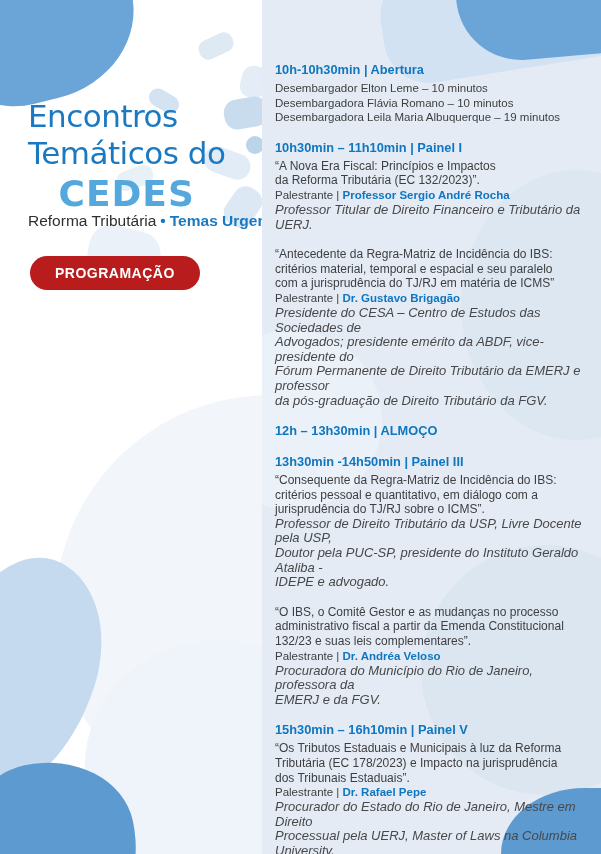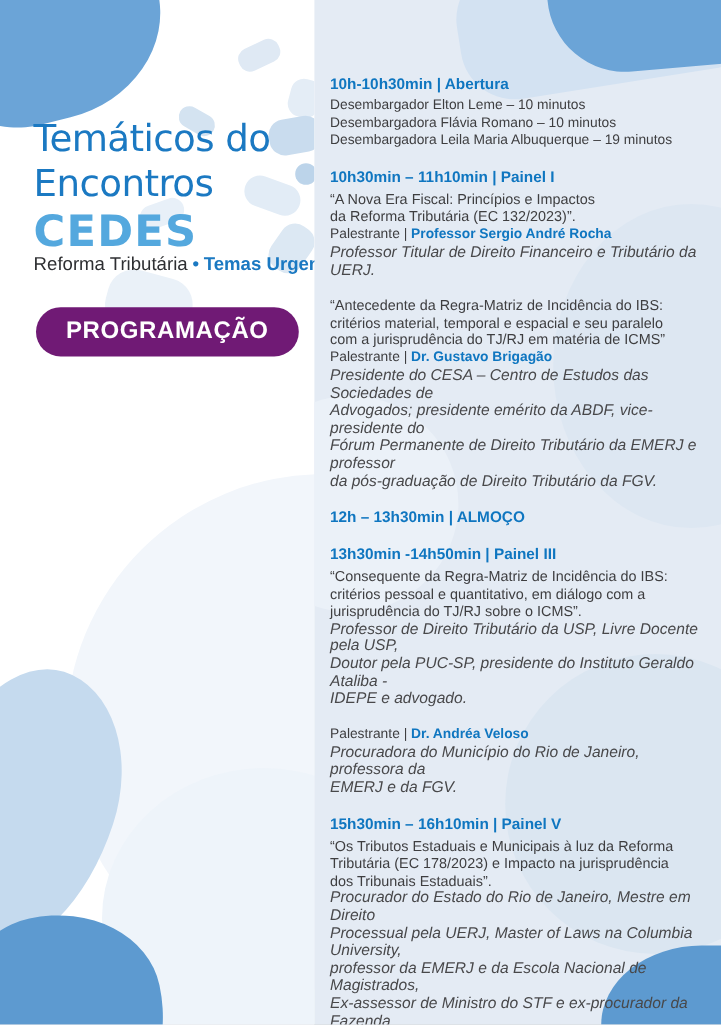--- a/index.html
+++ b/index.html
@@ -23,26 +23,26 @@
   .m4{left:224px;top:98px;width:44px;height:30px;background:#c9dcee;border-radius:13px;transform:rotate(-10deg);}
   .m5{left:246px;top:136px;width:18px;height:18px;background:#bcd4ea;border-radius:50%;}
   .m6{left:203px;top:150px;width:48px;height:26px;background:#e2ecf6;border-radius:13px;transform:rotate(20deg);}
   .m7{left:116px;top:168px;width:38px;height:20px;background:#e8f0f8;border-radius:10px;transform:rotate(-20deg);}
   .m8{left:228px;top:186px;width:30px;height:42px;background:#dce8f3;border-radius:13px;transform:rotate(35deg);}
   .m9{left:88px;top:228px;width:72px;height:52px;background:#eaf1f8;border-radius:22px;transform:rotate(15deg);}
 
   .title-wrap{position:absolute;left:28px;top:98px;z-index:5;}
   .t1{font-family:"DejaVu Sans",sans-serif;font-size:31px;line-height:37px;color:#1b79c2;letter-spacing:-0.5px;}
   .t2{font-family:"DejaVu Sans",sans-serif;font-size:36px;line-height:40px;font-weight:bold;
-      color:#54a8de;letter-spacing:1px;margin-top:2px;}
+      color:#54a8de;letter-spacing:1px;margin-top:2px;text-align:center;}
   .subtitle{position:absolute;left:28px;top:212px;z-index:5;font-size:15.5px;color:#2e2f32;white-space:nowrap;}
   .subtitle .dot{color:#1b79c2;font-weight:bold;margin:0 4px;}
   .subtitle .accent{color:#1b79c2;font-weight:bold;}
-  .pill{position:absolute;left:30px;top:256px;z-index:5;background:#701a75;color:#ffffff;
-        border-radius:23px;padding:9px 25px;font-size:20px;font-weight:bold;letter-spacing:0.5px;}
+  .pill{position:absolute;left:30px;top:256px;z-index:5;background:#b91c1c;color:#ffffff;
+        border-radius:23px;padding:9px 25px;font-size:14px;font-weight:bold;letter-spacing:0.5px;}
 
   
   .right-col{position:absolute;left:262px;top:0;width:339px;height:854px;background:#e4ebf4;overflow:hidden;}
   .r-light-top{right:-35px;top:-42px;width:255px;height:112px;background:#d3e2f2;border-radius:45px;transform:rotate(-9deg);}
   .r-blob-top{right:-28px;top:-48px;width:172px;height:106px;background:#6ba4d7;
         border-radius:12px 0 0 65px;transform:rotate(-5deg);}
   .r-soft-1{right:-90px;top:170px;width:230px;height:270px;background:#dde7f2;border-radius:50%;}
   .r-soft-2{right:-70px;top:545px;width:250px;height:250px;background:#dbe6f1;border-radius:50%;}
   .r-soft-3{left:-60px;top:330px;width:180px;height:180px;background:#ebf1f8;border-radius:50%;}
   .r-wave{right:0;bottom:0;width:100px;height:66px;background:#5d9ad0;border-top-left-radius:95px 75px;}
@@ -71,22 +71,22 @@
     <div class="deco m6"></div>
     <div class="deco m7"></div>
     <div class="deco m8"></div>
     <div class="deco m9"></div>
     <div class="deco light-blob-center"></div>
     <div class="deco light-blob-low"></div>
     <div class="deco light-blob-left"></div>
     <div class="deco blob-bottom-left"></div>
 
     <div class="title-wrap">
+      <div class="t1">Encontros</div>
       <div class="t1">Temáticos do</div>
-      <div class="t1">Encontros</div>
       <div class="t2">CEDES</div>
     </div>
 
     <div class="subtitle">
       <span>Reforma Tributária</span><span class="dot">•</span><span class="accent">Temas Urgentes</span>
     </div>
 
     <div class="pill">PROGRAMAÇÃO</div>
   </aside>
 
@@ -128,29 +128,33 @@
         <section class="sec">
           <h3 class="sec-h">13h30min -14h50min | Painel III</h3>
           <p class="sec-desc">“Consequente da Regra-Matriz de Incidência do IBS:
 critérios pessoal e quantitativo, em diálogo com a
 jurisprudência do TJ/RJ sobre o ICMS”.</p>
           <p class="sec-bio">Professor de Direito Tributário da USP, Livre Docente pela USP,
 Doutor pela PUC-SP, presidente do Instituto Geraldo Ataliba -
 IDEPE e advogado.</p>
         </section>
         <section class="sec">
+          <p class="sec-desc">“O IBS, o Comitê Gestor e as mudanças no processo
+administrativo fiscal a partir da Emenda Constitucional
+132/23 e suas leis complementares”.</p>
           <p class="sec-speaker"><span class="prefix">Palestrante | </span><span class="name">Dr. Andréa Veloso</span></p>
           <p class="sec-bio">Procuradora do Município do Rio de Janeiro, professora da
 EMERJ e da FGV.</p>
         </section>
         <section class="sec">
           <h3 class="sec-h">15h30min – 16h10min | Painel V</h3>
           <p class="sec-desc">“Os Tributos Estaduais e Municipais à luz da Reforma
 Tributária (EC 178/2023) e Impacto na jurisprudência
 dos Tribunais Estaduais”.</p>
+          <p class="sec-speaker"><span class="prefix">Palestrante | </span><span class="name">Dr. Rafael Pepe</span></p>
           <p class="sec-bio">Procurador do Estado do Rio de Janeiro, Mestre em Direito
 Processual pela UERJ, Master of Laws na Columbia University,
 professor da EMERJ e da Escola Nacional de Magistrados,
 Ex-assessor de Ministro do STF e ex-procurador da Fazenda
 Nacional.</p>
         </section>
         <section class="sec">
           <h3 class="sec-h">16h10min – 17h | Debates/Encerramento</h3>
         </section>
       </div>

